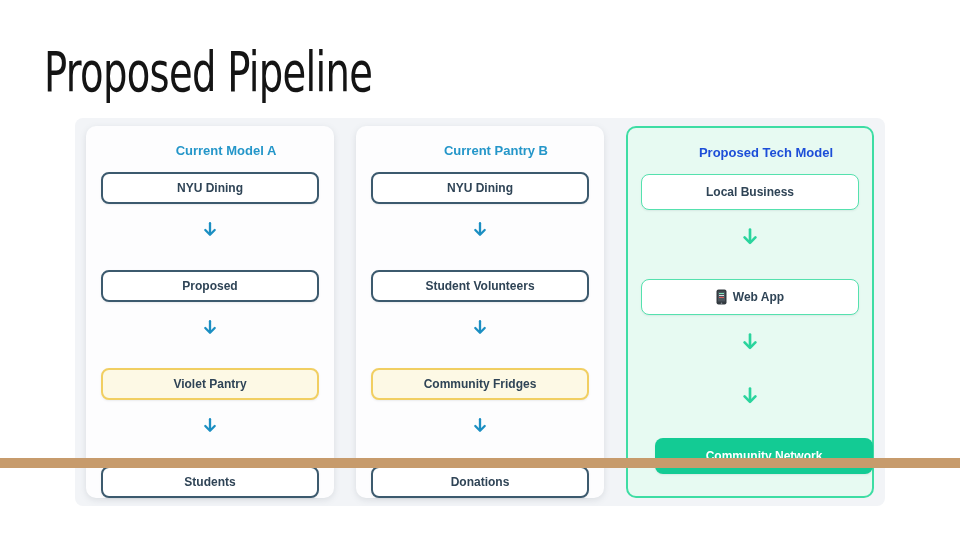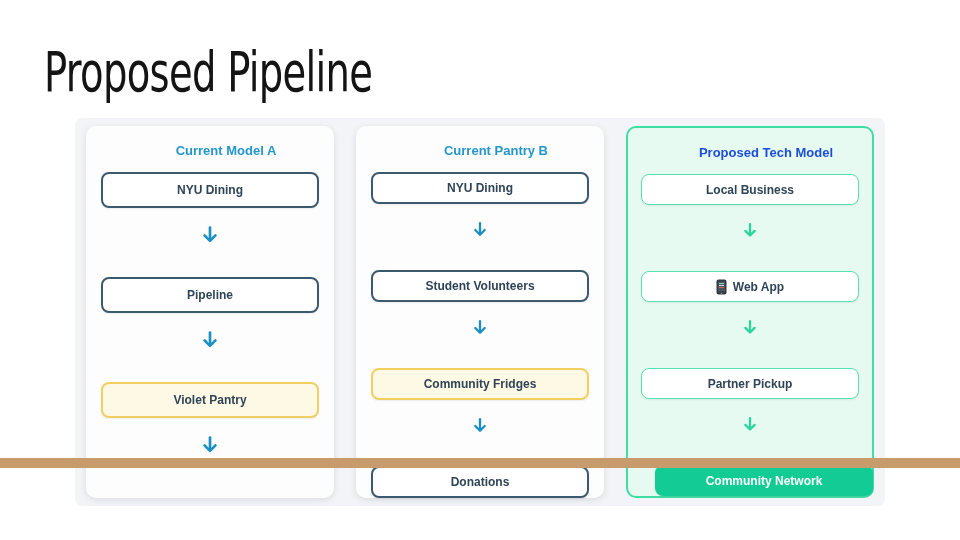--- a/index.html
+++ b/index.html
@@ -75,33 +75,36 @@
     <section class="panel">
       <div class="panel-header blue">Current Model A</div>
       <div class="node first n-default">
         <span>NYU Dining</span>
       </div>
       <svg class="arrow blue" viewBox="0 0 24 24" fill="none" stroke="currentColor" stroke-width="3.2" stroke-linecap="round" stroke-linejoin="round">
           <path d="M12 3v15"></path>
           <path d="M5.5 12.5 12 19l6.5-6.5"></path>
         </svg>
       <div class="node n-default">
-        <span>Pipeline</span>
+        <span>Proposed</span>
       </div>
       <svg class="arrow blue" viewBox="0 0 24 24" fill="none" stroke="currentColor" stroke-width="3.2" stroke-linecap="round" stroke-linejoin="round">
           <path d="M12 3v15"></path>
           <path d="M5.5 12.5 12 19l6.5-6.5"></path>
         </svg>
       <div class="node n-yellow">
         <span>Violet Pantry</span>
       </div>
       <svg class="arrow blue" viewBox="0 0 24 24" fill="none" stroke="currentColor" stroke-width="3.2" stroke-linecap="round" stroke-linejoin="round">
           <path d="M12 3v15"></path>
           <path d="M5.5 12.5 12 19l6.5-6.5"></path>
         </svg>
+      <div class="node n-default">
+        <span>Students</span>
+      </div>
     </section>
 
     <section class="panel">
       <div class="panel-header blue">Current Pantry B</div>
       <div class="node first n-default">
         <span>NYU Dining</span>
       </div>
       <svg class="arrow blue" viewBox="0 0 24 24" fill="none" stroke="currentColor" stroke-width="3.2" stroke-linecap="round" stroke-linejoin="round">
           <path d="M12 3v15"></path>
           <path d="M5.5 12.5 12 19l6.5-6.5"></path>
@@ -142,23 +145,20 @@
             <rect x="3" y="6" width="5" height="1" fill="#d8dde0"></rect>
             <rect x="3" y="8" width="5" height="1" fill="#e05c5c"></rect>
             <circle cx="5.5" cy="14.2" r="0.8" fill="#8a9299"></circle>
           </svg>
         <span>Web App</span>
       </div>
       <svg class="arrow green" viewBox="0 0 24 24" fill="none" stroke="currentColor" stroke-width="3.2" stroke-linecap="round" stroke-linejoin="round">
           <path d="M12 3v15"></path>
           <path d="M5.5 12.5 12 19l6.5-6.5"></path>
         </svg>
-      <div class="node n-green-outline">
-        <span>Partner Pickup</span>
-      </div>
       <svg class="arrow green" viewBox="0 0 24 24" fill="none" stroke="currentColor" stroke-width="3.2" stroke-linecap="round" stroke-linejoin="round">
           <path d="M12 3v15"></path>
           <path d="M5.5 12.5 12 19l6.5-6.5"></path>
         </svg>
       <div class="node n-green-solid">
         <span>Community Network</span>
       </div>
     </section>
 
   </div>

